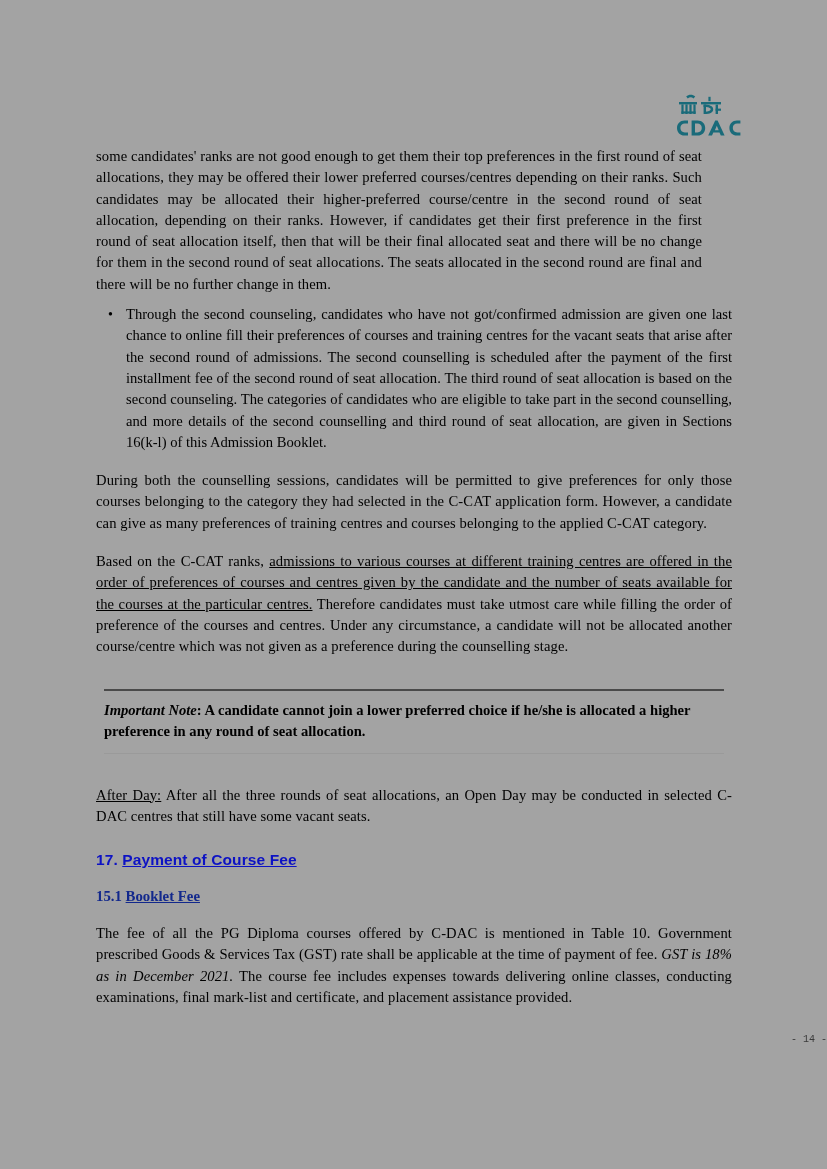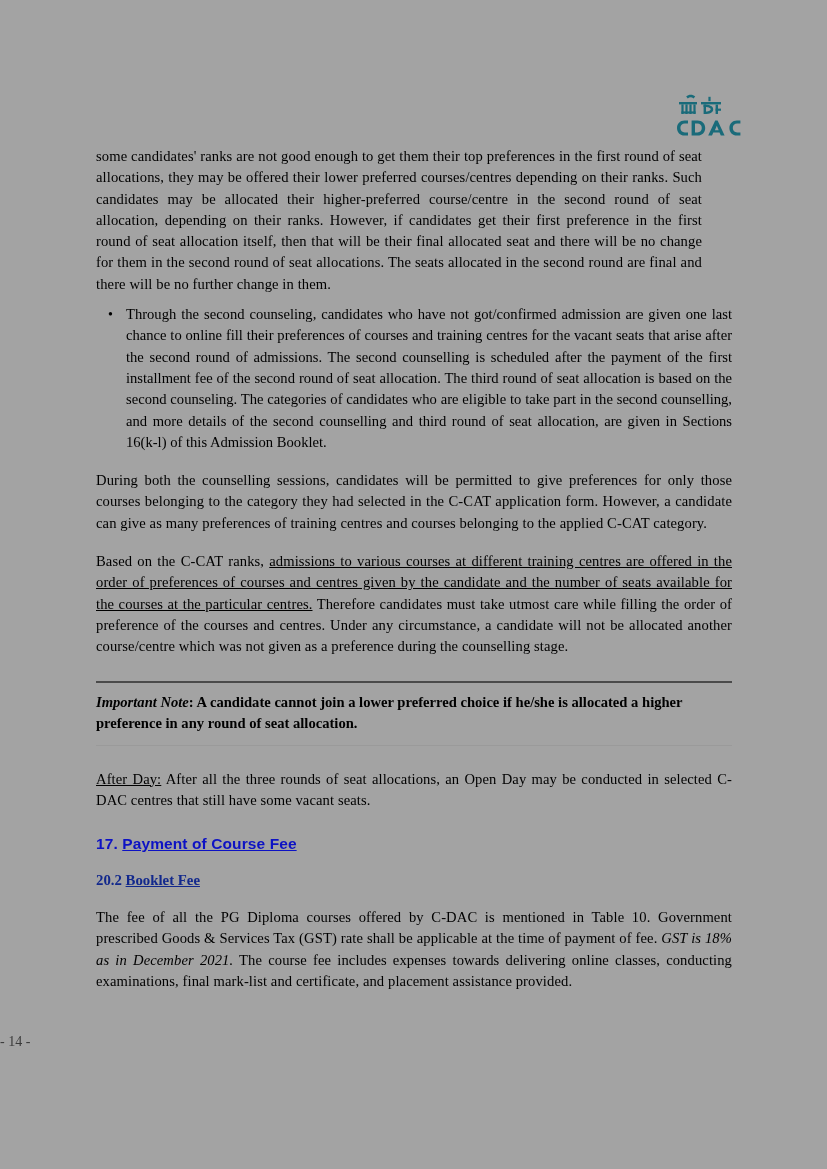--- a/index.html
+++ b/index.html
@@ -82,21 +82,21 @@
 
   b, .bold { font-weight: normal; }
   .ital { font-style: italic; }
   .uline { text-decoration: underline; }
 
   
   .note-box {
     border-top: 2px solid #4a4a4a;
     border-bottom: 1px solid #9a9a9a;
     padding: 9px 0 10px 0;
-    margin: 0;
+    margin: 8px;
   }
   .note-box p {
     margin: 0;
     font-size: 14.6px;
     line-height: 21.5px;
     font-weight: bold;
     text-align: left;
   }
   .note-label {
     font-style: italic;
@@ -124,24 +124,24 @@
     line-height: 19px;
   }
   h3.subsec-heading .heading-link { text-decoration: underline; }
 
   
   .footer {
     position: absolute;
     left: 0;
     right: 0;
     top: 1034px;
-    text-align: left;
-    font-size: 14px;
+    text-align: right;
+    font-size: 10px;
     color: #3a3a3a;
-    font-family: Liberation Serif, serif;
+    font-family: Liberation Mono, monospace;
   }
 </style>
 </head>
 <body>
 
 <div class="page">
 
   <div class="logo-area">
     <svg class="logo-svg" width="72" height="52" viewBox="0 0 72 52">
       <g fill="#1a6b7a">
@@ -198,21 +198,21 @@
     <div class="gap-lg"></div>
 
     <p class="body-text"><b class="uline">After Day:</b><span> After all the three rounds of seat allocations, an Open Day may be conducted in selected C-DAC centres that still have some vacant seats.</span></p>
 
     <div class="gap-lg"></div>
 
     <h2 class="sec-heading"><span>17. </span><span class="heading-link">Payment of Course Fee</span></h2>
 
     <div class="gap-md"></div>
 
-    <h3 class="subsec-heading"><span>20.2 </span><span class="heading-link">Booklet Fee</span></h3>
+    <h3 class="subsec-heading"><span>15.1 </span><span class="heading-link">Booklet Fee</span></h3>
 
     <div class="gap-md"></div>
 
     <p class="body-text"><span>The fee of all the PG Diploma courses offered by C-DAC is mentioned in Table 10. Government prescribed Goods &amp; Services Tax (GST) rate shall be applicable at the time of payment of fee. </span><span class="ital">GST is 18% as in December 2021.</span><span> The course fee includes expenses towards delivering online classes, conducting examinations, final mark-list and certificate, and placement assistance provided.</span></p>
 
   </div>
 
   <div class="footer">
     <span>- 14 -</span>
   </div>

